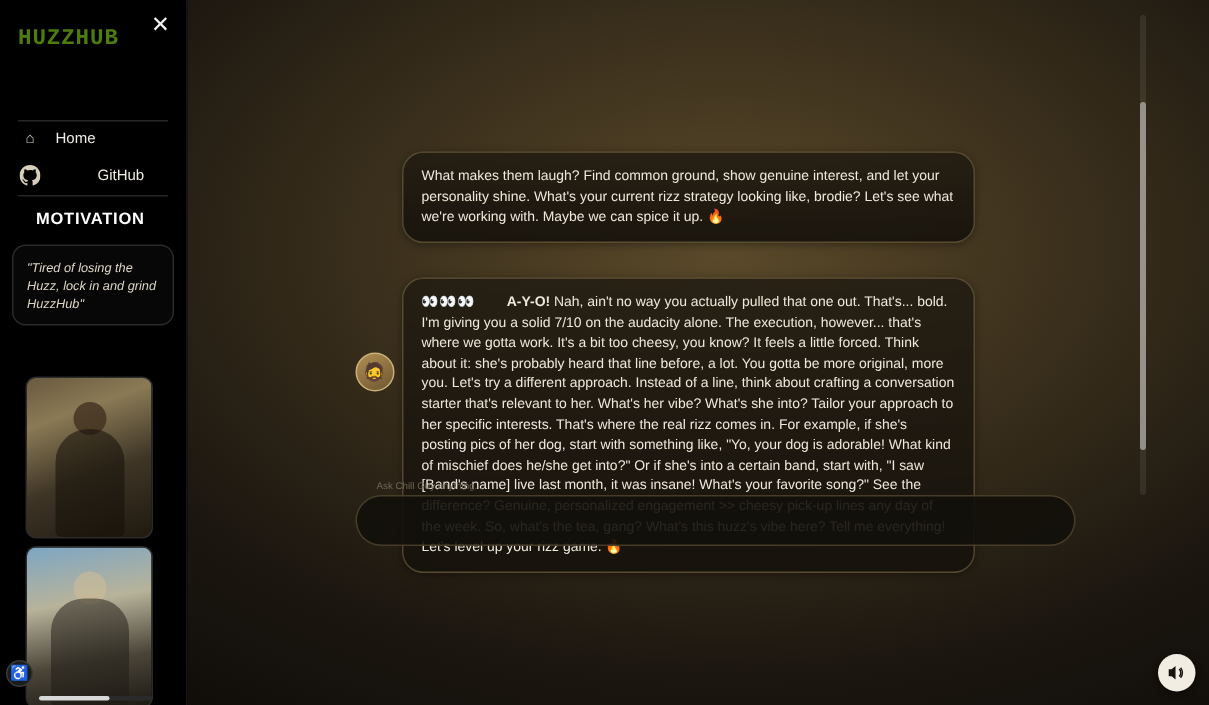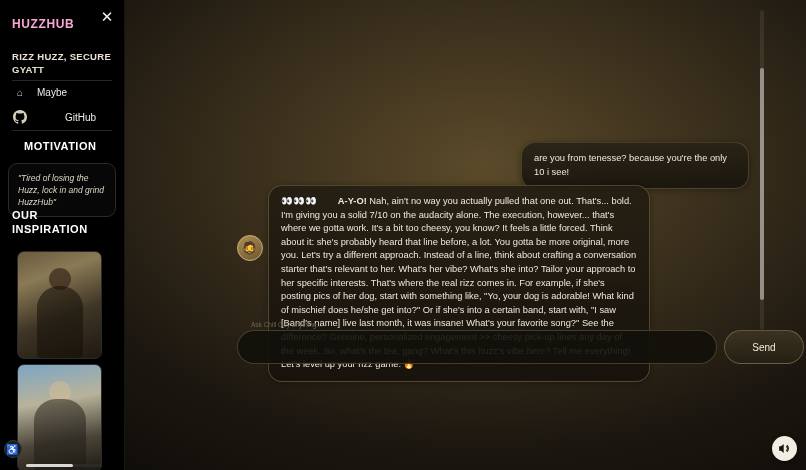--- a/index.html
+++ b/index.html
@@ -32,24 +32,25 @@
     width: 16px; height: 16px;
     color: #f2f2f2;
     font-size: 15px;
     line-height: 16px;
     text-align: center;
     cursor: pointer;
   }
   .brand {
     position: absolute;
     left: 12px; top: 17px;
-    font-size: 12px;
+    font-size: 15px;
     font-weight: bold;
     letter-spacing: 0.6px;
-    color: #f9a8d4;
+    color: #4d7c0f;
+    font-family: Liberation Mono, monospace;
   }
   .subtitle {
     position: absolute;
     left: 12px; top: 50px;
     width: 100px;
     font-size: 9.5px;
     font-weight: bold;
     line-height: 13px;
     letter-spacing: 0.3px;
     color: #e9e2d2;
@@ -290,83 +291,81 @@
   }
 </style>
 </head>
 <body>
 
 <div id="app">
 
   <div id="sidebar">
     <div class="close-x">✕</div>
     <div class="brand">HUZZHUB</div>
-    <div class="subtitle">RIZZ HUZZ, SECURE GYATT</div>
 
     <div class="divider" style="top:80px;"></div>
 
     <div class="nav-item" style="top:84px;">
       <span class="ico">⌂</span>
-      <span>Maybe</span>
+      <span>Home</span>
     </div>
     <div class="nav-item" style="top:109px;gap:37px;">
       <span class="ico">
         <svg width="14" height="14" viewBox="0 0 16 16" fill="#d8cfbb">
             <path d="M8 0C3.58 0 0 3.58 0 8c0 3.54 2.29 6.53 5.47 7.59.4.07.55-.17.55-.38 0-.19-.01-.82-.01-1.49-2.01.37-2.53-.49-2.69-.94-.09-.23-.48-.94-.82-1.13-.28-.15-.68-.52-.01-.53.63-.01 1.08.58 1.23.82.72 1.21 1.87.87 2.33.66.07-.52.28-.87.51-1.07-1.78-.2-3.64-.89-3.64-3.95 0-.87.31-1.59.82-2.15-.08-.2-.36-1.02.08-2.12 0 0 .67-.21 2.2.82a7.4 7.4 0 0 1 2-.27c.68 0 1.36.09 2 .27 1.53-1.04 2.2-.82 2.2-.82.44 1.1.16 1.92.08 2.12.51.56.82 1.27.82 2.15 0 3.07-1.87 3.75-3.65 3.95.29.25.54.73.54 1.48 0 1.07-.01 1.93-.01 2.2 0 .21.15.46.55.38A8.01 8.01 0 0 0 16 8c0-4.42-3.58-8-8-8z"></path>
           </svg>
       </span>
       <span>GitHub</span>
     </div>
 
     <div class="divider" style="top:130px;"></div>
 
     <div class="section-head" style="top:139px;padding-left:12px;">MOTIVATION</div>
     <div class="quote-card">"Tired of losing the Huzz, lock in and grind HuzzHub"</div>
 
-    <div class="section-head" style="top:208px;">OUR INSPIRATION</div>
 
     <div class="insp-card" id="insp1">
       <div class="insp-head"></div>
       <div class="insp-figure"></div>
     </div>
     <div class="insp-card" id="insp2">
       <div class="insp-head"></div>
       <div class="insp-figure"></div>
     </div>
 
     <div id="accessibility-button">♿</div>
     <div id="progress-bar">
       <div id="progress-fill" style="width: 62%;"></div>
     </div>
   </div>
 
   <div id="chat">
 
-
-    <div class="bubble bubble-user" id="msg-user">
-      <span>are you from tenesse? because you're the only 10 i see!</span>
-    </div>
+    <div class="bubble bubble-assistant" id="msg-top">
+      <span>What makes them laugh? Find common ground, show genuine interest, and let your personality shine. What's your current rizz strategy looking like, brodie? Let's see what we're working with. Maybe we can spice it up.</span>
+      <span class="flame">🔥</span>
+    </div>
+
 
     <div class="avatar">🧔</div>
 
     <div class="bubble bubble-assistant" id="msg-main">
       <span class="emoji-run">👀👀👀</span>
       <span class="bold">A-Y-O!</span>
       <span>Nah, ain't no way you actually pulled that one out. That's... bold. I'm giving you a solid 7/10 on the audacity alone. The execution, however... that's where we gotta work. It's a bit too cheesy, you know? It feels a little forced. Think about it: she's probably heard that line before, a lot. You gotta be more original, more you. Let's try a different approach. Instead of a line, think about crafting a conversation starter that's relevant to her. What's her vibe? What's she into? Tailor your approach to her specific interests. That's where the real rizz comes in. For example, if she's posting pics of her dog, start with something like, "Yo, your dog is adorable! What kind of mischief does he/she get into?" Or if she's into a certain band, start with, "I saw [Band's name] live last month, it was insane! What's your favorite song?" See the difference? Genuine, personalized engagement &gt;&gt; cheesy pick-up lines any day of the week. So, what's the tea, gang? What's this huzz's vibe here? Tell me everything! Let's level up your rizz game.</span>
       <span class="flame">🔥</span>
     </div>
 
     <div id="scrollbar">
       <div id="scrollbar-thumb"></div>
     </div>
 
     <div id="composer">
       <div class="input-hint">Ask Chill Guy anything...</div>
       <input id="chat-input" type="text" placeholder="" style="">
-      <button id="send-button">Send</button>
     </div>
 
     <div id="sound-button">
       <svg width="13" height="13" viewBox="0 0 16 16" fill="#16120c">
           <path d="M7 2.5 3.8 5.2H1.4v5.6h2.4L7 13.5zM9.6 5.4a3.6 3.6 0 0 1 0 5.2l.9.9a4.9 4.9 0 0 0 0-7zM11.6 3.4l-.9.9a6 6 0 0 1 0 7.4l.9.9a7.3 7.3 0 0 0 0-9.2z"></path>
         </svg>
     </div>
   </div>
 </div>
 

